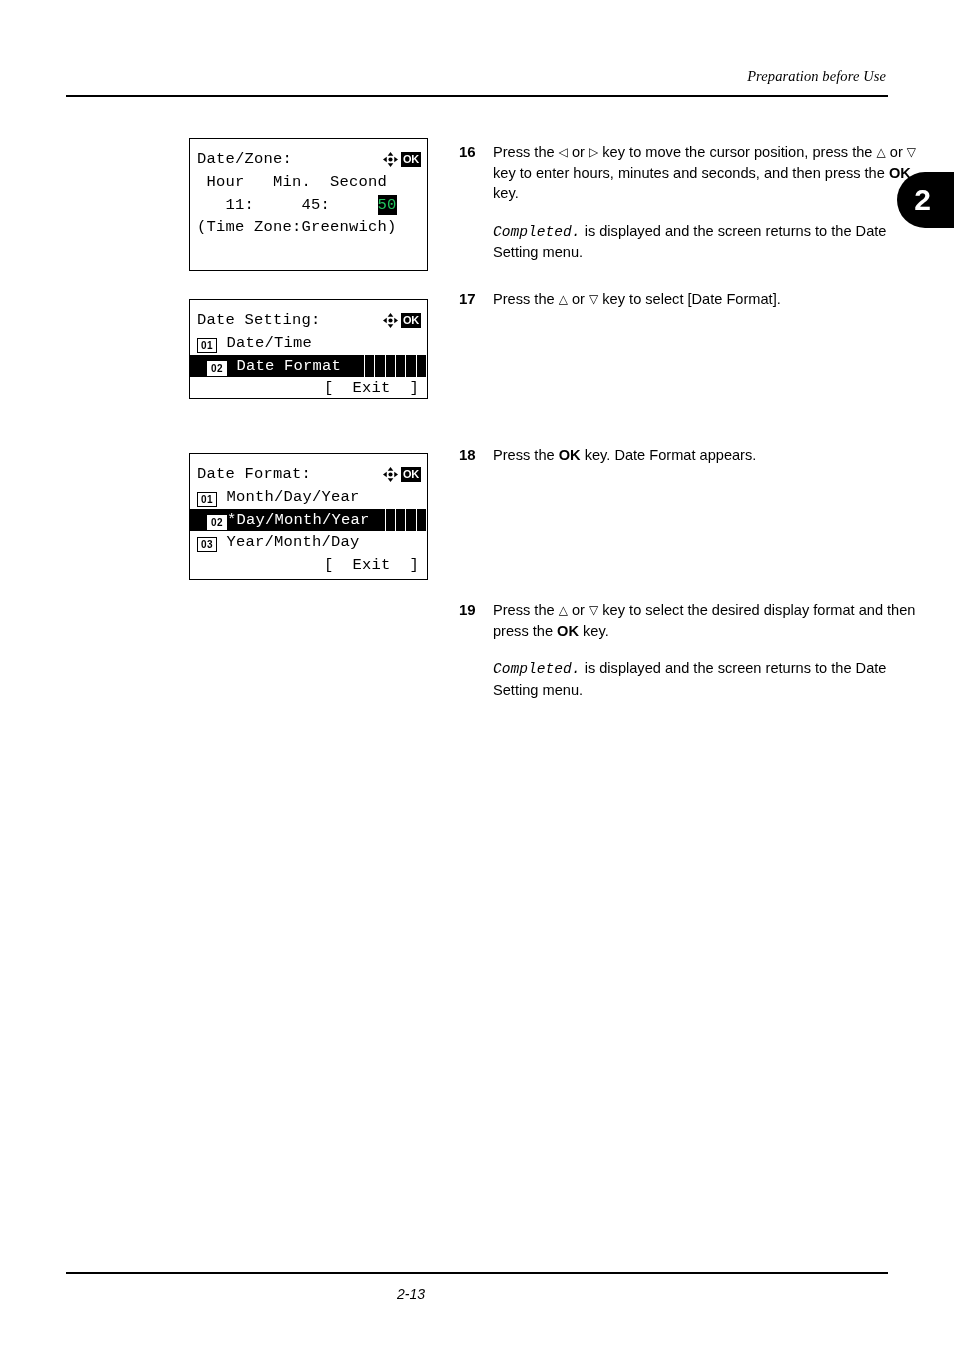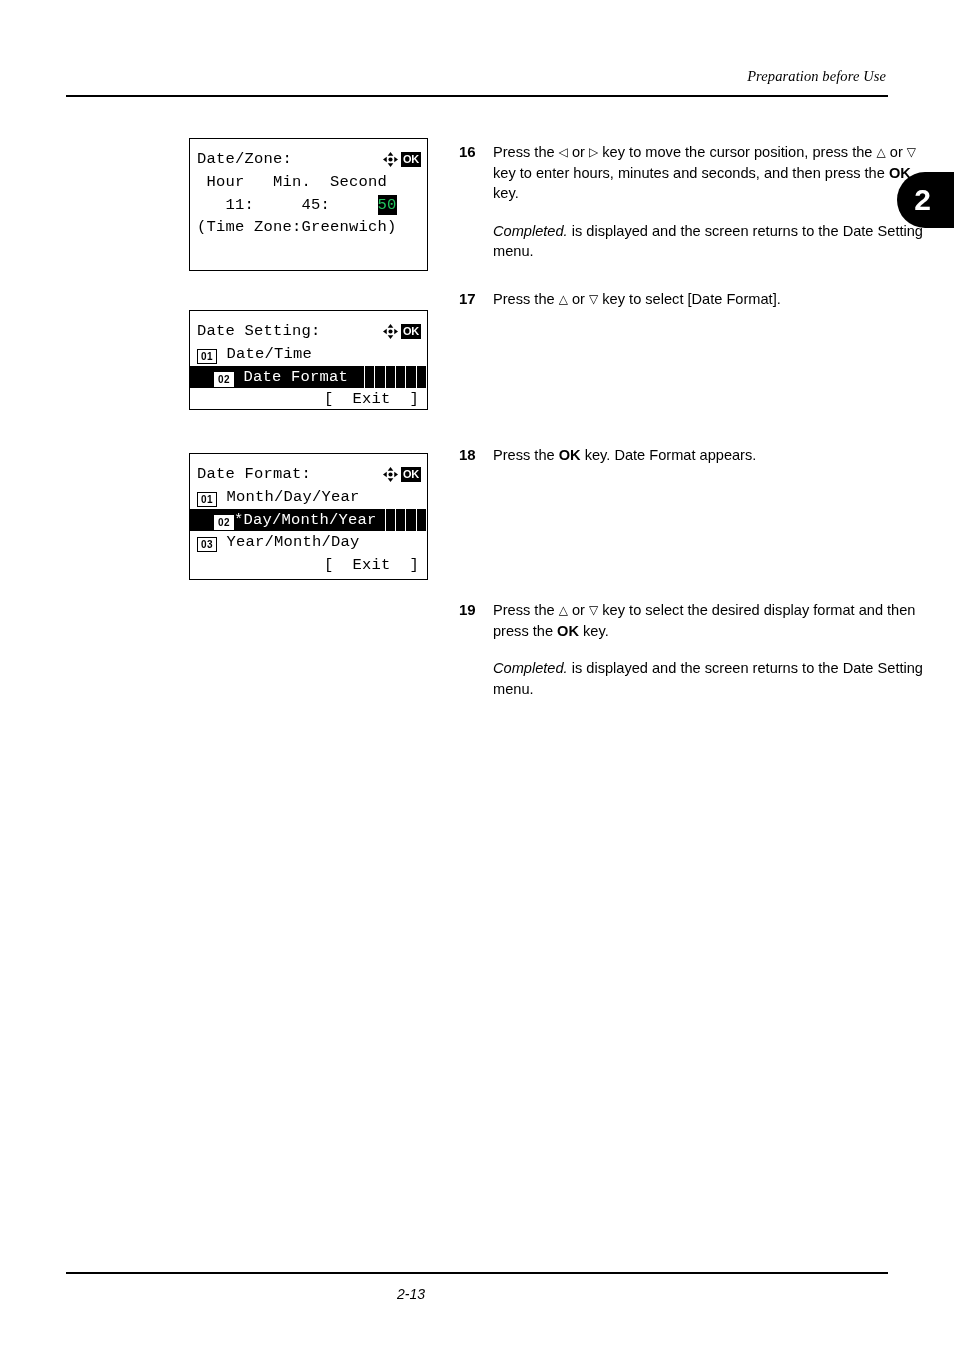--- a/index.html
+++ b/index.html
@@ -83,21 +83,21 @@
     background: #ffffff;
     box-sizing: border-box;
     font-family: "Liberation Mono", "DejaVu Sans Mono", monospace;
     font-size: 15.5px;
     line-height: 22.8px;
     letter-spacing: 0.2px;
     padding: 9px 0 0 0;
     overflow: hidden;
   }
   #lcd-datetime   { top: 138px;  height: 133px; }
-  #lcd-datesetting{ top: 310px;  height: 100px; }
+  #lcd-datesetting{ top: 299px;  height: 100px; }
   #lcd-dateformat { top: 453px;  height: 127px; }
 
   .lcd-row {
     position: relative;
     height: 22.8px;
     white-space: pre;
     padding-left: 7px;
     box-sizing: border-box;
   }
 
@@ -152,21 +152,21 @@
     box-sizing: border-box;
     vertical-align: -2px;
     background: #ffffff;
     color: #000000;
   }
 
   
   .lcd-row.selected {
     background: #000000;
     color: #ffffff;
-    padding-left: 24px;
+    padding-left: 17px;
   }
   .lcd-row.selected .badge {
     background: #ffffff;
     color: #000000;
     border-color: #ffffff;
   }
   
   .cellticks {
     position: absolute;
     top: 0;
@@ -205,21 +205,21 @@
   .step-num {
     position: absolute;
     left: 0;
     top: 0;
     font-weight: bold;
     font-size: 15px;
   }
   .step p { margin: 0; }
   .step p + p { margin-top: 17px; }
   .step b { font-weight: bold; }
-  .step i { font-style: italic; }
+  .step i { font-style: italic; font-family: Liberation Mono, monospace; }
 
   .glyph {
     font-family: "DejaVu Sans", sans-serif;
     font-size: 12px;
     vertical-align: 1px;
     letter-spacing: 0;
   }
 </style>
 </head>
 <body>

